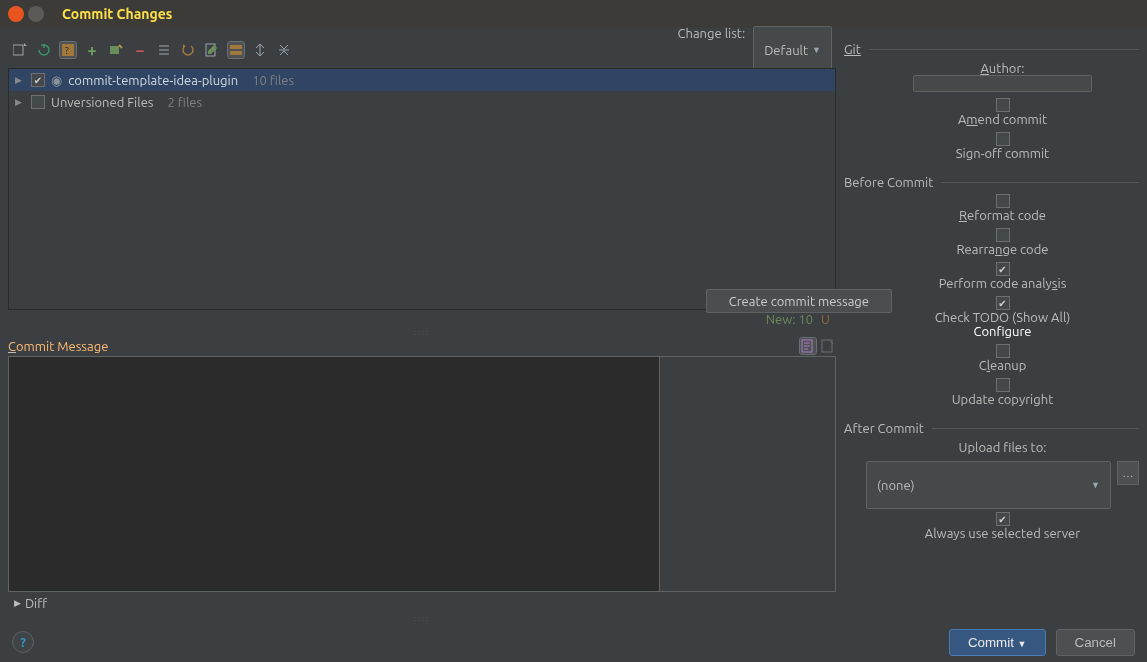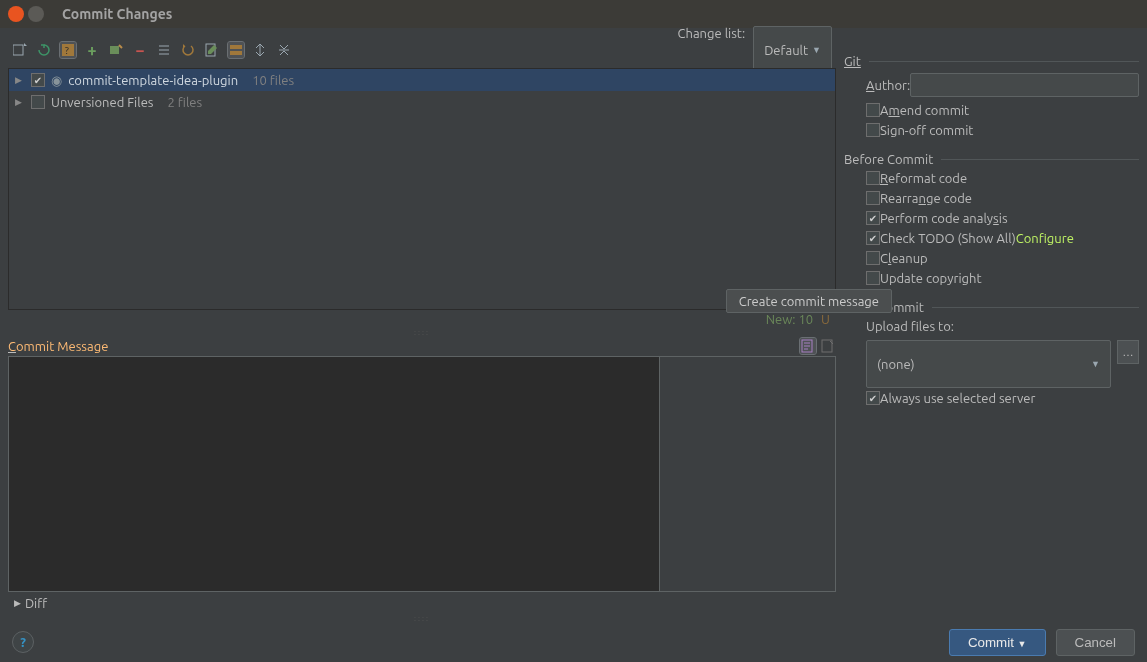--- a/index.html
+++ b/index.html
@@ -18,21 +18,21 @@
       background: #3c3b37;
       display: flex;
       align-items: center;
       padding: 0 8px;
       gap: 6px;
     }
     .window-controls { display: flex; gap: 4px; align-items: center; }
     .wbtn { width: 16px; height: 16px; border-radius: 8px; display:flex; align-items:center; justify-content:center; }
     .wbtn.close { background: #e95420; }
     .wbtn.min { background: #5b5a56; }
-    .title-text { margin-left: 12px; color: #a3a3a3; font-weight: bold; font-size: 14px; }
+    .title-text { margin-left: 12px; color: #fde047; font-weight: bold; font-size: 14px; }
     .content {
       display: flex;
       height: 594px;
       padding: 8px 8px 0 8px;
       gap: 8px;
     }
     .left { flex: 1; display: flex; flex-direction: column; min-width: 0; }
     .right { width: 295px; display:flex; flex-direction:column; padding-top:4px; }
     .toolbar-row { display:flex; align-items:center; height:28px; }
     .toolbar-icons { display:flex; align-items:center; gap:8px; padding-left:4px; }
@@ -63,39 +63,39 @@
     .splitter { text-align:center; color:#565656; font-size:8px; letter-spacing:2px; user-select:none; height:8px; }
     .commit-label-row { display:flex; align-items:center; padding:2px 0; }
     .commit-label { color:#fdba74; }
     .msg-icons { margin-left:auto; display:flex; gap:4px; align-items:center; }
     .commit-area { display:flex; height:236px; border:1px solid #5e6364; background:#2b2b2b; }
     .commit-textarea { flex:1; background:#2b2b2b; border:none; color:#bbb; outline:none; padding:4px; resize:none; font-family:inherit; font-size:13px; }
     .commit-preview { width:176px; border-left:1px solid #5e6364; background:#3c3f41; }
     .diff-row { display:flex; align-items:center; padding:4px 6px; gap:4px; }
     .right-section-title { color:#bbbbbb; padding:2px 0; }
     .fieldset-line { border-bottom:1px solid #515658; flex:1; margin-left:8px; height:1px; align-self:center; }
-    .right-row { display:flex; align-items:center; gap:0; padding:3px 0 3px 22px; }
+    .right-row { display:flex; align-items:center; gap:0; padding:3px 0 3px 22px;flex-direction:column; }
     .textfield { background:#45494a; border:1px solid #5e6364; height:24px; flex:1; border-radius:2px; }
-    .link { color:#bef264; cursor:pointer; }
+    .link { color:#ffffff; cursor:pointer; }
     .section-header { display:flex; align-items:center; margin-top:10px; }
     .upload-combo { display:flex; gap:6px; padding-left:22px; margin-top:4px; align-items:flex-start; }
     .upload-combo .combo { flex:1; }
     .bottom-bar {
       position:absolute; left:0; right:0; bottom:0; height:40px;
       display:flex; align-items:center; padding:0 12px; gap:10px;
       background:#3c3f41;
     }
     .help-btn { width:22px; height:22px; border-radius:11px; background:#3f4446; border:1px solid #5c6163; color:#3592c4; display:flex; align-items:center; justify-content:center; font-weight:bold; }
     .btn { padding:5px 18px; border-radius:3px; border:1px solid #5e6364; background:#4c5052; color:#bbbbbb; cursor:pointer; }
     .btn.primary { background:#365880; border-color:#4a7bb0; color:#e8e8e8; }
     .spacer { flex:1; }
     .underline-first { text-decoration: underline; text-decoration-color: #bbbbbb; }
     .tooltip {
       position:absolute; background:#4b4e4f; border:1px solid #5e6364;
-      padding:4px 12px; color:#cccccc; font-size:13px; border-radius:2px;
+      padding:4px 22px; color:#cccccc; font-size:13px; border-radius:2px;
       right:255px; top:289px; z-index:10;
     }
     .small-btn { width:22px; height:24px; border:1px solid #5e6364; background:#4c5052; display:flex; align-items:center; justify-content:center; color:#bbb; font-size:11px; }
     svg { display:block; }
   </style>
 </head>
 <body>
 
 <div class="titlebar">
   <div class="window-controls">
@@ -226,21 +226,21 @@
     </div>
 
     <div class="diff-row">
       <span style="font-size:9px;">▶</span>
       <span>Diff</span>
     </div>
     <div class="splitter">::::</div>
   </div>
 
   <div class="right">
-    <div class="section-header" style="margin-top:12px;text-decoration:underline;">
+    <div class="section-header" style="margin-top:0;text-decoration:underline;">
       <span class="right-section-title">Git</span>
       <span class="fieldset-line"></span>
     </div>
     <div class="right-row">
       <span><span class="underline-first">A</span>uthor:</span>
       <input class="textfield" value="" style="">
     </div>
     <div class="right-row">
       <span class="chk"></span>
       <span>A<span class="underline-first">m</span>end commit</span>

